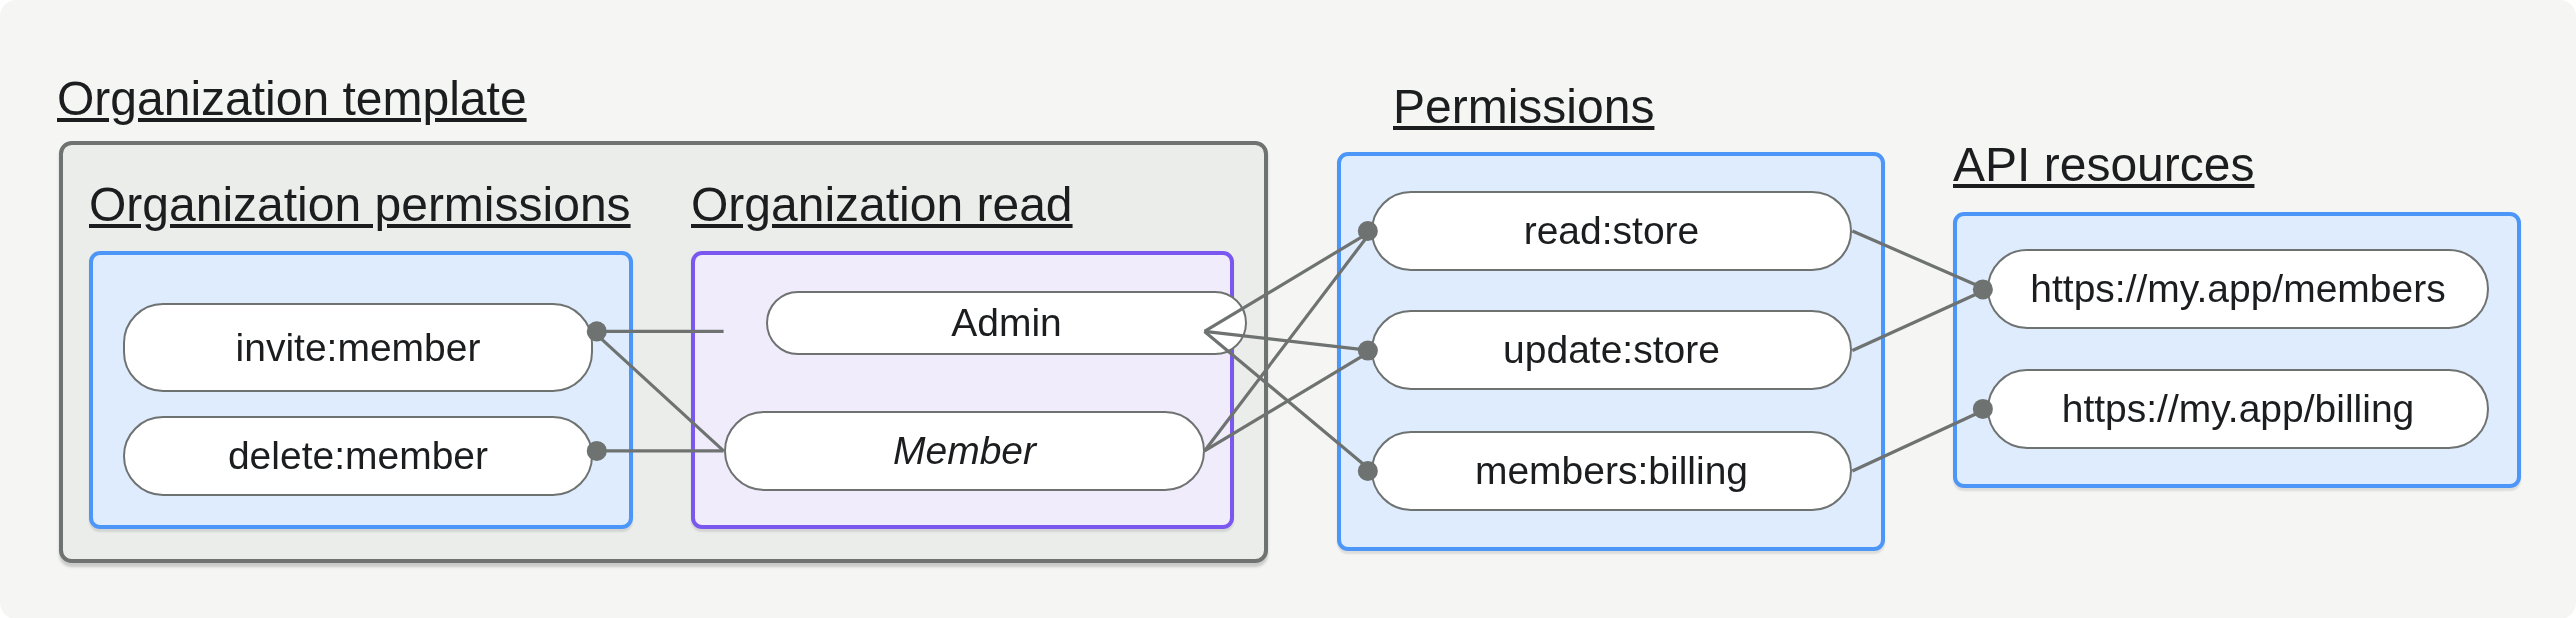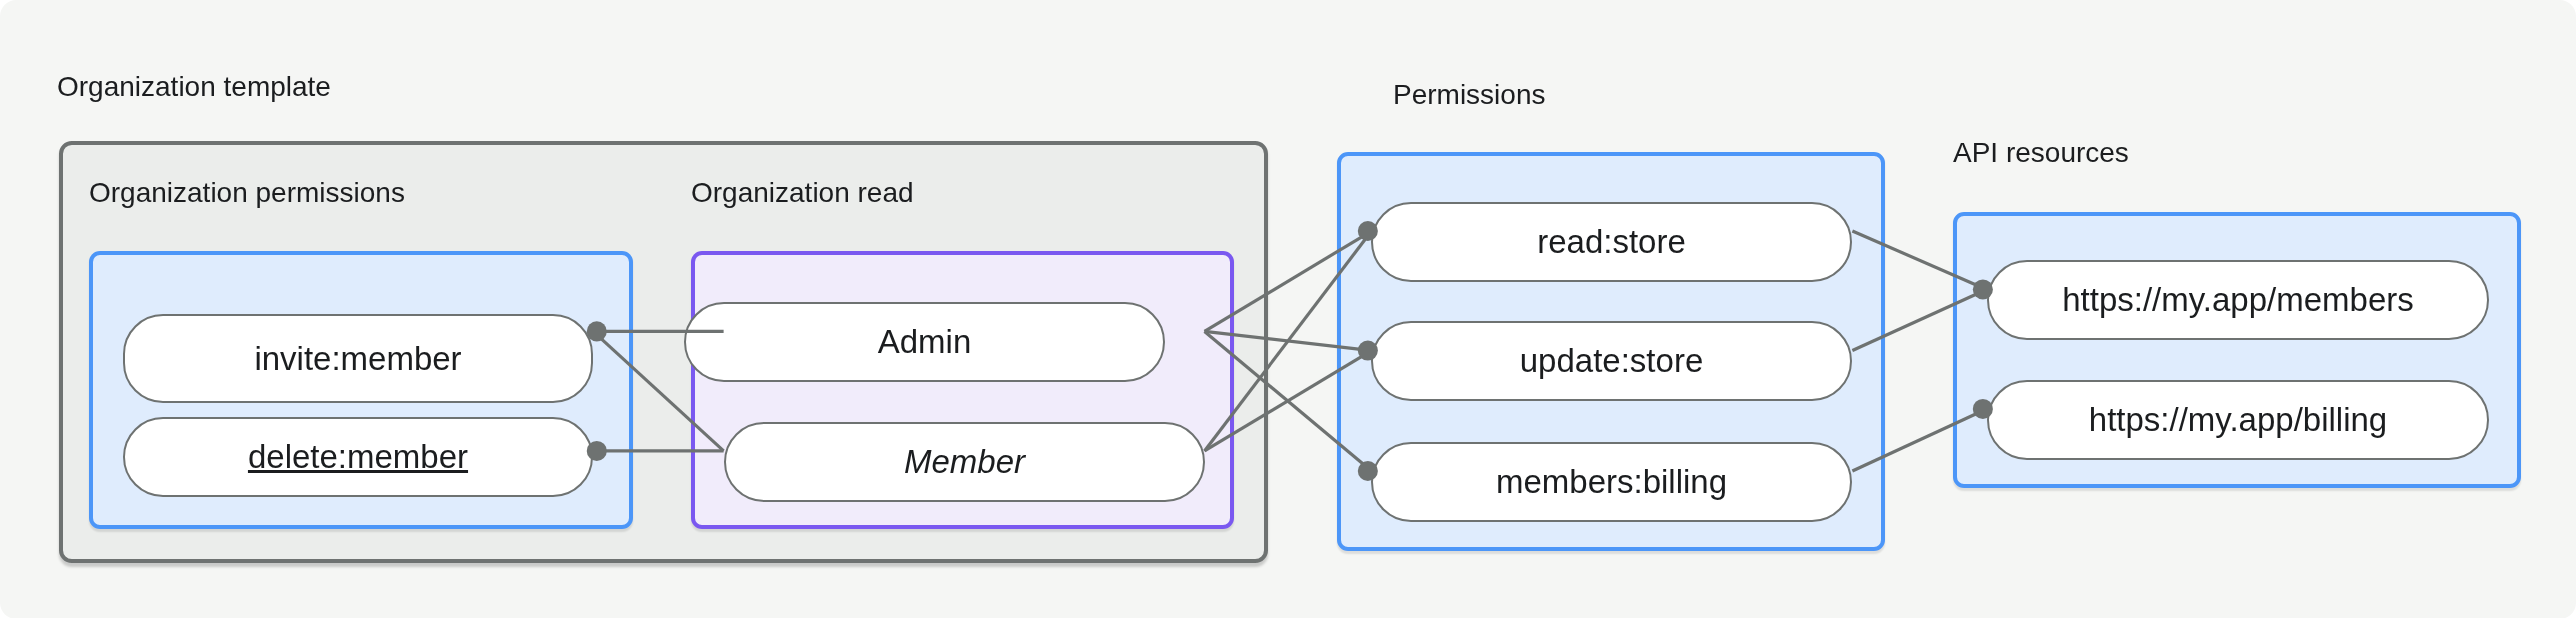--- a/index.html
+++ b/index.html
@@ -20,24 +20,25 @@
     position:relative;
     width:2576px;height:619px;
     background:var(--page-bg);
     border-radius:16.4px;
     overflow:hidden;
     font-family:"Liberation Sans",sans-serif;
     color:var(--text);
   }
   .label{
     position:absolute;
-    font-size:28px;
+    font-size:48px;
     line-height:1.25;
     white-space:nowrap;
     color:var(--text);
+    text-decoration:underline;
   }
   .box{
     position:absolute;
     box-sizing:border-box;
     border-radius:11px;
   }
   .box.gray{
     background:var(--template-box-bg);
     border:4.6px solid var(--template-box-border);
     border-radius:12.8px;
@@ -55,35 +56,34 @@
   }
   .pill{
     position:absolute;
     box-sizing:border-box;
     display:flex;
     align-items:center;
     justify-content:center;
     background:var(--pill-bg);
     border:2.7px solid var(--pill-border);
     border-radius:40px;
-    font-size:33px;
+    font-size:39px;
     white-space:nowrap;
     z-index:5;
-    margin-top:11px;
   }
   
   #title-org-template{left:57px;top:69px;}
   #box-org-template{left:59px;top:141px;width:1209px;height:422px;}
   #label-org-permissions{left:89px;top:175px;}
   #box-org-permissions{left:89px;top:251px;width:544px;height:278px;}
   #pill-invite-member{left:123px;top:303px;width:470px;height:89px;}
-  #pill-delete-member{left:123px;top:406px;width:470px;height:80px;text-decoration:underline;}
+  #pill-delete-member{left:123px;top:416px;width:470px;height:80px;}
   #label-org-roles{left:691px;top:175px;}
   #box-org-roles{left:691px;top:251px;width:543px;height:278px;}
-  #pill-admin{left:684px;top:291px;width:481px;height:80px;}
+  #pill-admin{left:766px;top:291px;width:481px;height:64px;}
   #pill-member{left:724px;top:411px;width:481px;height:80px;font-style:italic;}
   #label-permissions{left:1393px;top:77px;}
   #box-permissions{left:1337px;top:152px;width:548px;height:399px;}
   #pill-read-store{left:1371px;top:191px;width:481px;height:80px;}
   #pill-update-store{left:1371px;top:310px;width:481px;height:80px;}
   #pill-manage-billing{left:1371px;top:431px;width:481px;height:80px;}
   #label-api-resources{left:1953px;top:135px;}
   #box-api-resources{left:1953px;top:212px;width:568px;height:276px;}
   #pill-api-members{left:1987px;top:249px;width:502px;height:80px;}
   #pill-api-billing{left:1987px;top:369px;width:502px;height:80px;}

